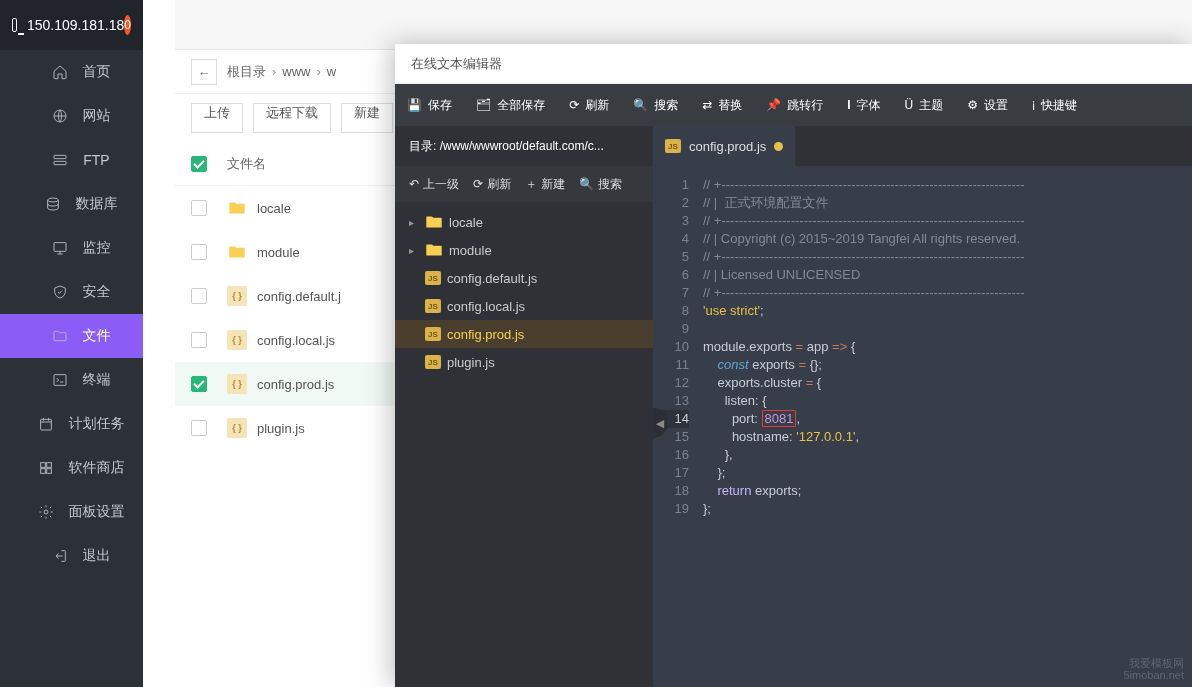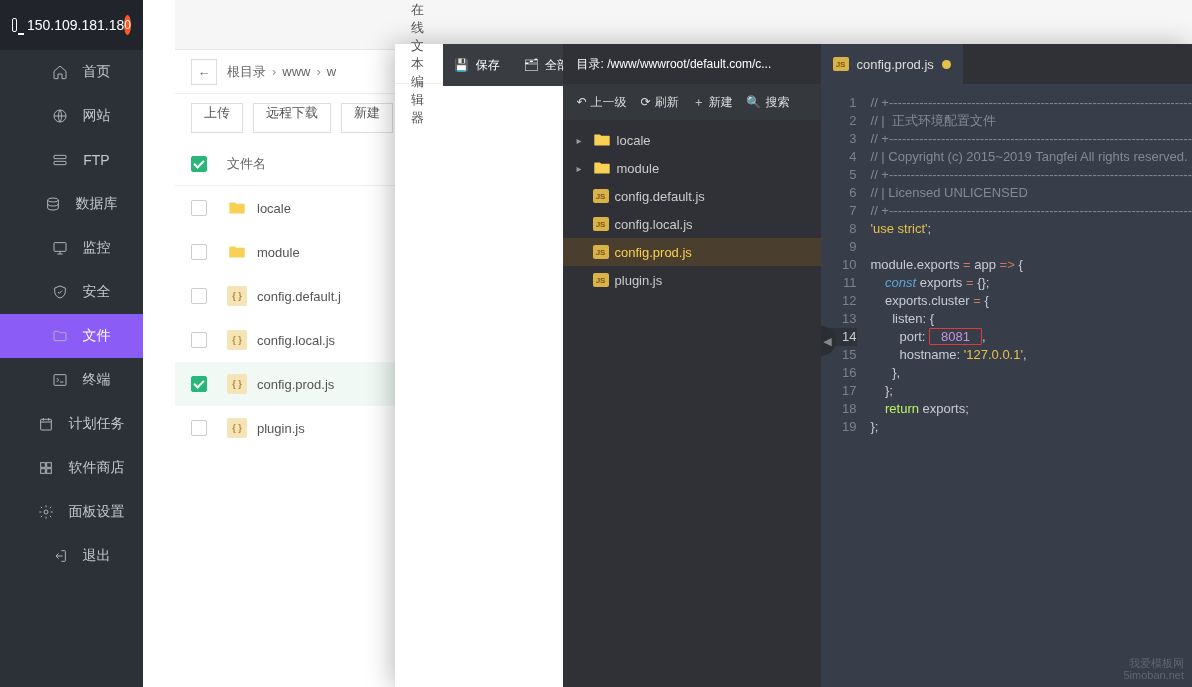--- a/index.html
+++ b/index.html
@@ -32,21 +32,21 @@
 .ft-row .chk { width:16px; height:16px; border:1px solid #ccc; border-radius:2px; margin-right:20px; }
 .ft-row.sel .chk { background:#28b779; border-color:#28b779; position:relative; }
 .ft-row.sel .chk::after { content:""; position:absolute; left:4px; top:1px; width:4px; height:8px; border:solid #fff; border-width:0 2px 2px 0; transform:rotate(45deg); }
 .ft-row.sel { background:#f0f9f4; }
 .ft-icon { width:20px; height:20px; margin-right:10px; display:inline-flex; align-items:center; justify-content:center; }
 .ft-icon.folder svg { fill:#f8d053; }
 .ft-icon.js { background:#f5e4b8; border-radius:2px; font-size:9px; color:#b58a2e; font-weight:bold; display:flex; align-items:center; justify-content:center; }
 .ft-name { color:#555; font-size:13px; }
 
 
-.modal { position:absolute; left:395px; top:44px; width:797px; height:643px; background:#fff; box-shadow:-4px 0 24px rgba(0,0,0,.25); display:flex; }
+.modal { position:absolute; left:395px; top:44px; width:797px; height:643px; background:#fff; box-shadow:-4px 0 24px rgba(0,0,0,.25); display:flex; flex-direction:column; }
 .md-title { height:40px; display:flex; align-items:center; padding:0 16px; color:#555; font-size:13px; background:#fff; border-bottom:1px solid #eee; }
 .md-bar { height:42px; background:#393d42; display:flex; align-items:center; overflow:hidden; }
 .md-btn { color:#fff; padding:0 12px; height:42px; display:flex; align-items:center; gap:6px; font-size:12px; cursor:pointer; white-space:nowrap; }
 .md-btn .bi { font-size:12px; }
 .md-body { flex:1; display:flex; min-height:0; }
 .nav { width:258px; background:#2f3136; color:#ccc; display:flex; flex-direction:column; }
 .nav-head { height:40px; display:flex; align-items:center; padding:0 14px; font-size:12px; color:#fff; background:#2f3136; white-space:nowrap; overflow:hidden; text-overflow:ellipsis;}
 .nav-bar { height:36px; background:#35383d; display:flex; align-items:center; gap:14px; padding:0 14px; font-size:12px; }
 .nav-bar span { cursor:pointer; color:#ddd; display:inline-flex; align-items:center; gap:4px; }
 .tree { flex:1; overflow:auto; padding:6px 0; }
@@ -64,26 +64,26 @@
 .tab .t-icon { width:16px; height:14px; background:#d9b24a; border-radius:2px; font-size:8px; color:#7a5a14; font-weight:bold; display:flex; align-items:center; justify-content:center; }
 .tab .dot { width:9px; height:9px; background:#e5c14a; border-radius:50%; }
 .code-area { flex:1; display:flex; font-family:Consolas,Monaco,monospace; font-size:13px; line-height:18px; overflow:hidden; position:relative; }
 .gutter { width:44px; background:#383e49; color:#7a8291; text-align:right; padding:10px 8px 10px 0; flex-shrink:0; }
 .gutter .ln { height:18px; }
 .gutter .ln.cur { background:#2d323b; color:#c7ccd4; }
 .code { flex:1; padding:10px 0 10px 6px; color:#c7ccd4; white-space:pre; position:relative; overflow:hidden; }
 .code .line { height:18px; }
 .cm-comment { color:#808a95; }
 .cm-str { color:#e5c14a; }
-.cm-key { color:#bef264; }
+.cm-key { color:#c4b5fd; }
 .cm-kw { color:#5fa6d8; font-style:italic; }
 .cm-num { color:#c595d8; }
 .cm-op { color:#c77b5a; }
 .cm-fn { color:#c7ccd4; }
-.hl-box { border:1.5px solid #e03b3b; padding:0 11px; border-radius:1px; }
+.hl-box { border:1.5px solid #e03b3b; padding:0 2px; border-radius:1px; }
 .toggle-handle { position:absolute; left:-1px; top:242px; width:16px; height:30px; background:#2b2e33; border-radius:0 15px 15px 0; color:#888; display:flex; align-items:center; justify-content:center; font-size:11px; cursor:pointer; }
 
 .watermark { position:absolute; right:8px; bottom:6px; font-size:11px; color:rgba(120,130,140,.6); text-align:right; line-height:1.1; }
 
 svg.folder-svg { width:18px; height:14px; }
 svg.icon-svg { width:16px; height:16px; stroke:#aeb4bd; fill:none; stroke-width:1.5; }
 </style>
 </head>
 <body>
 

